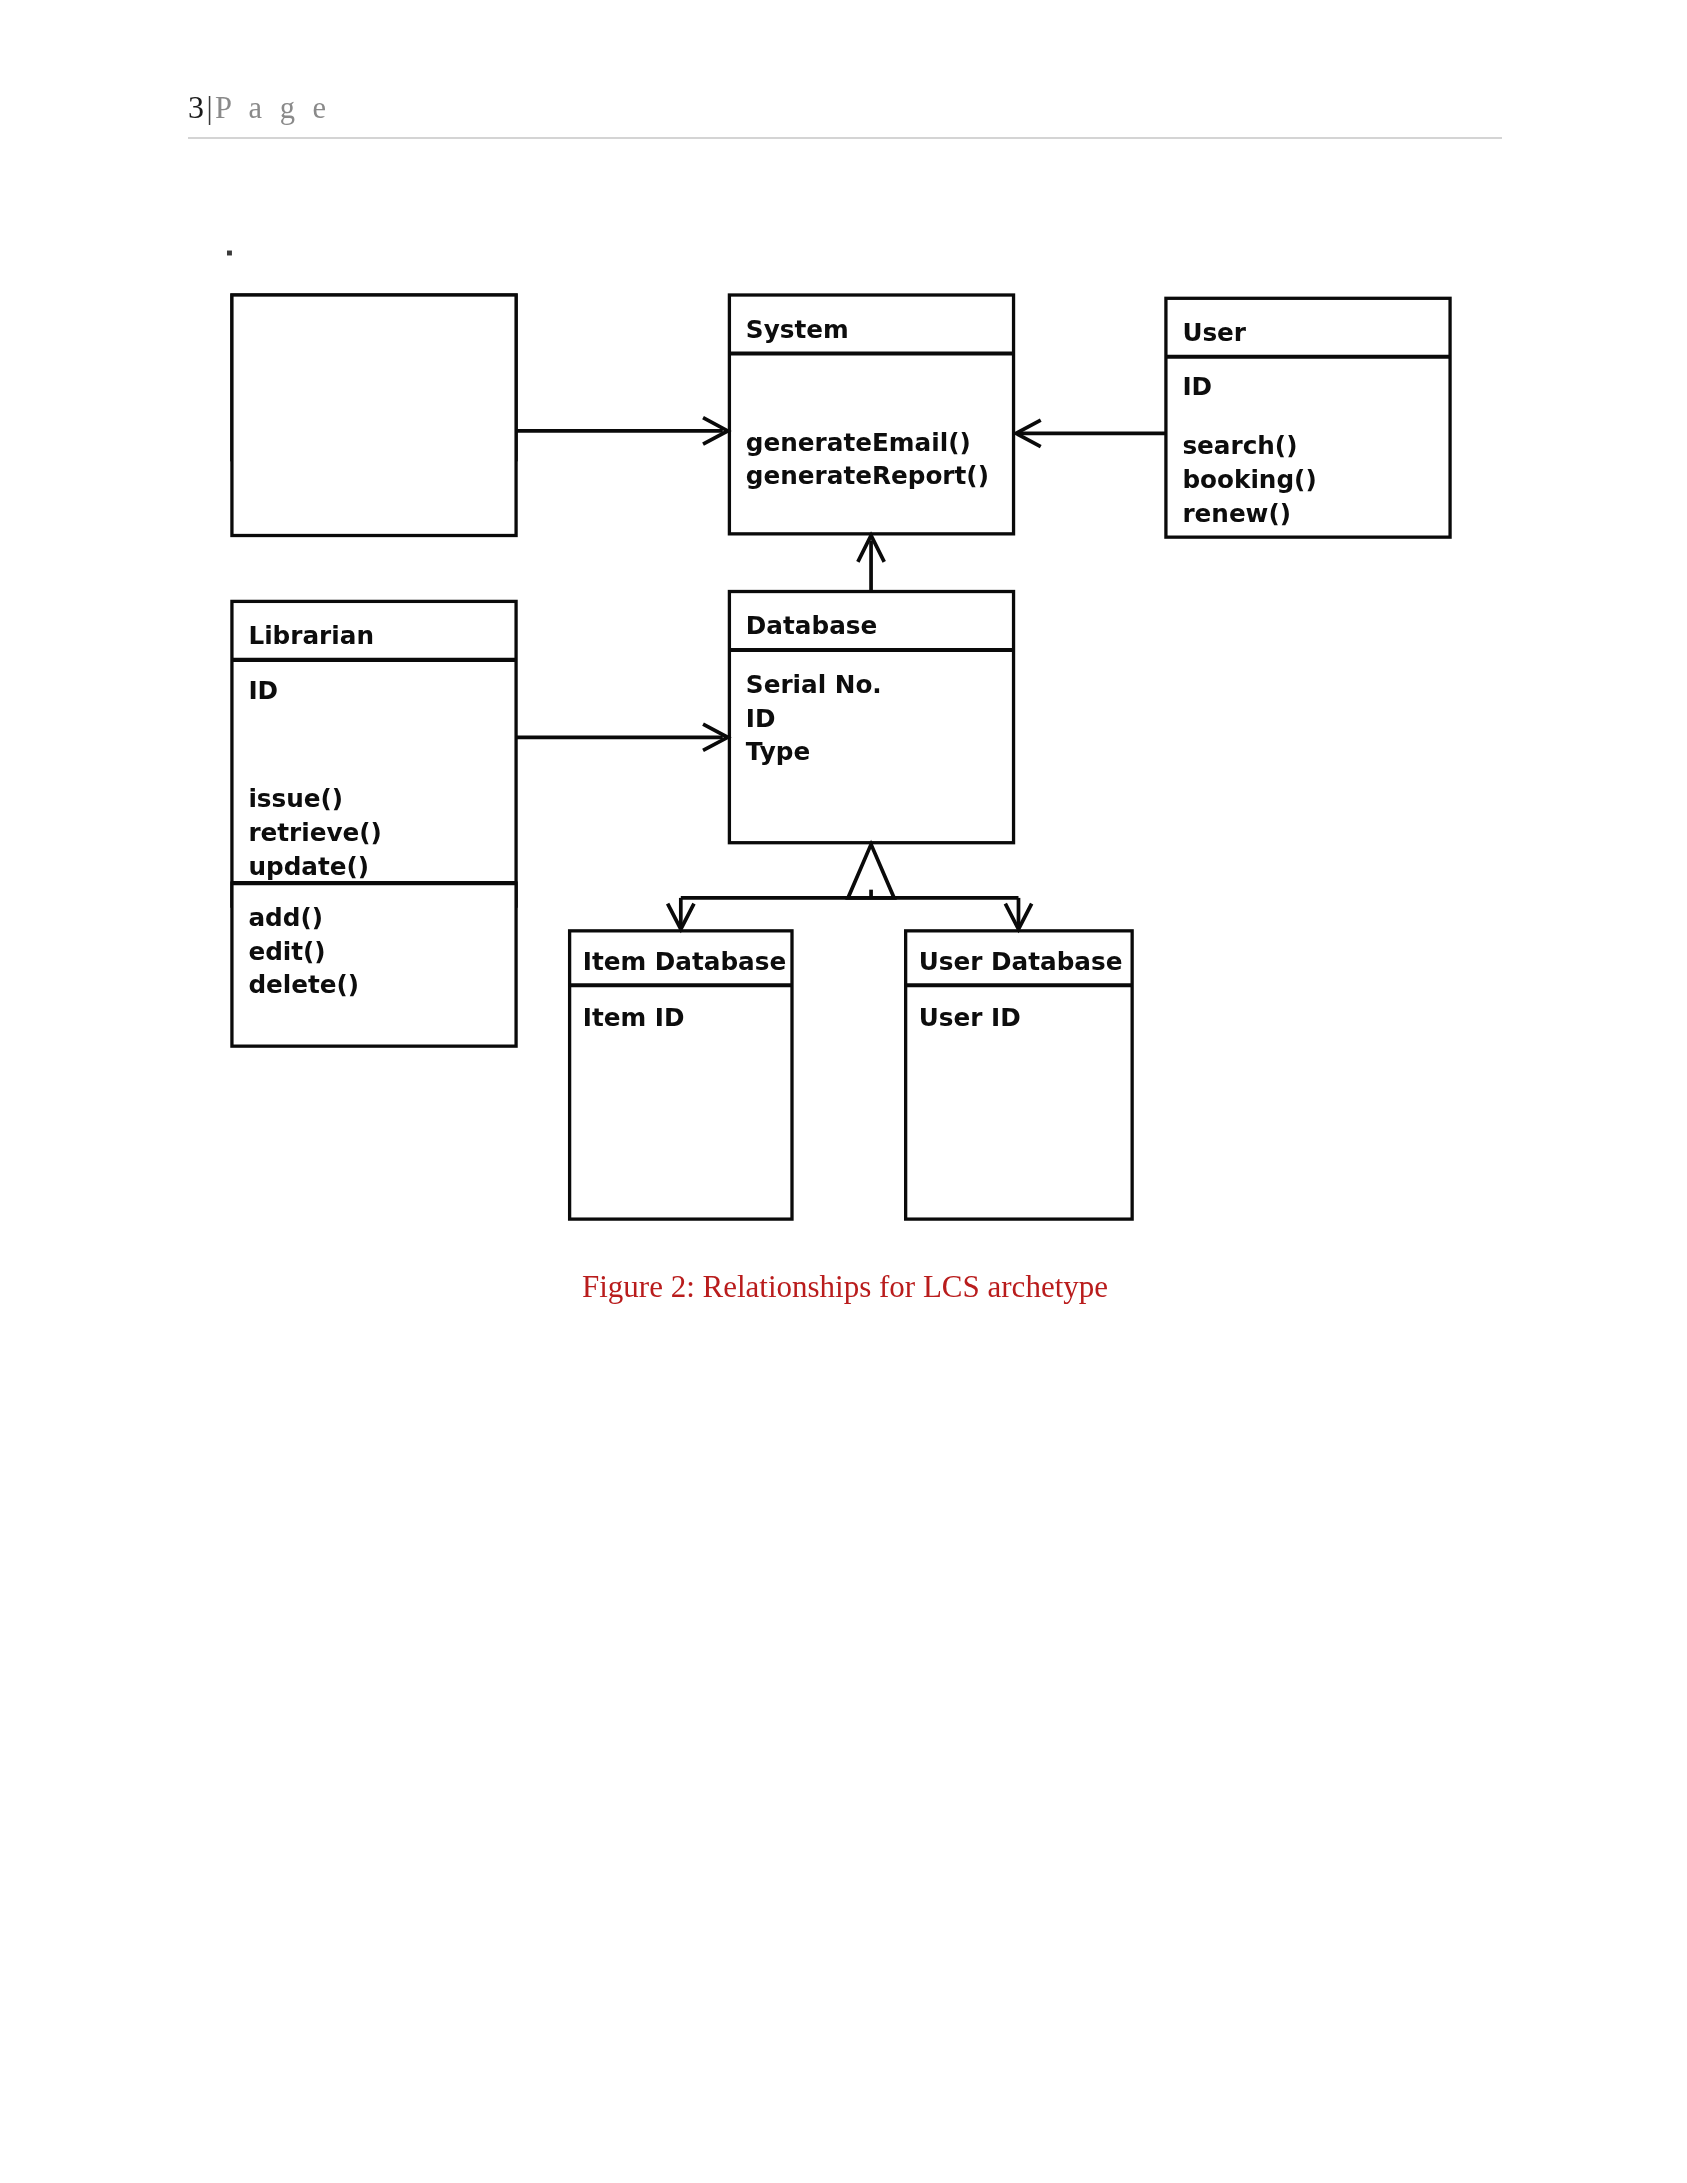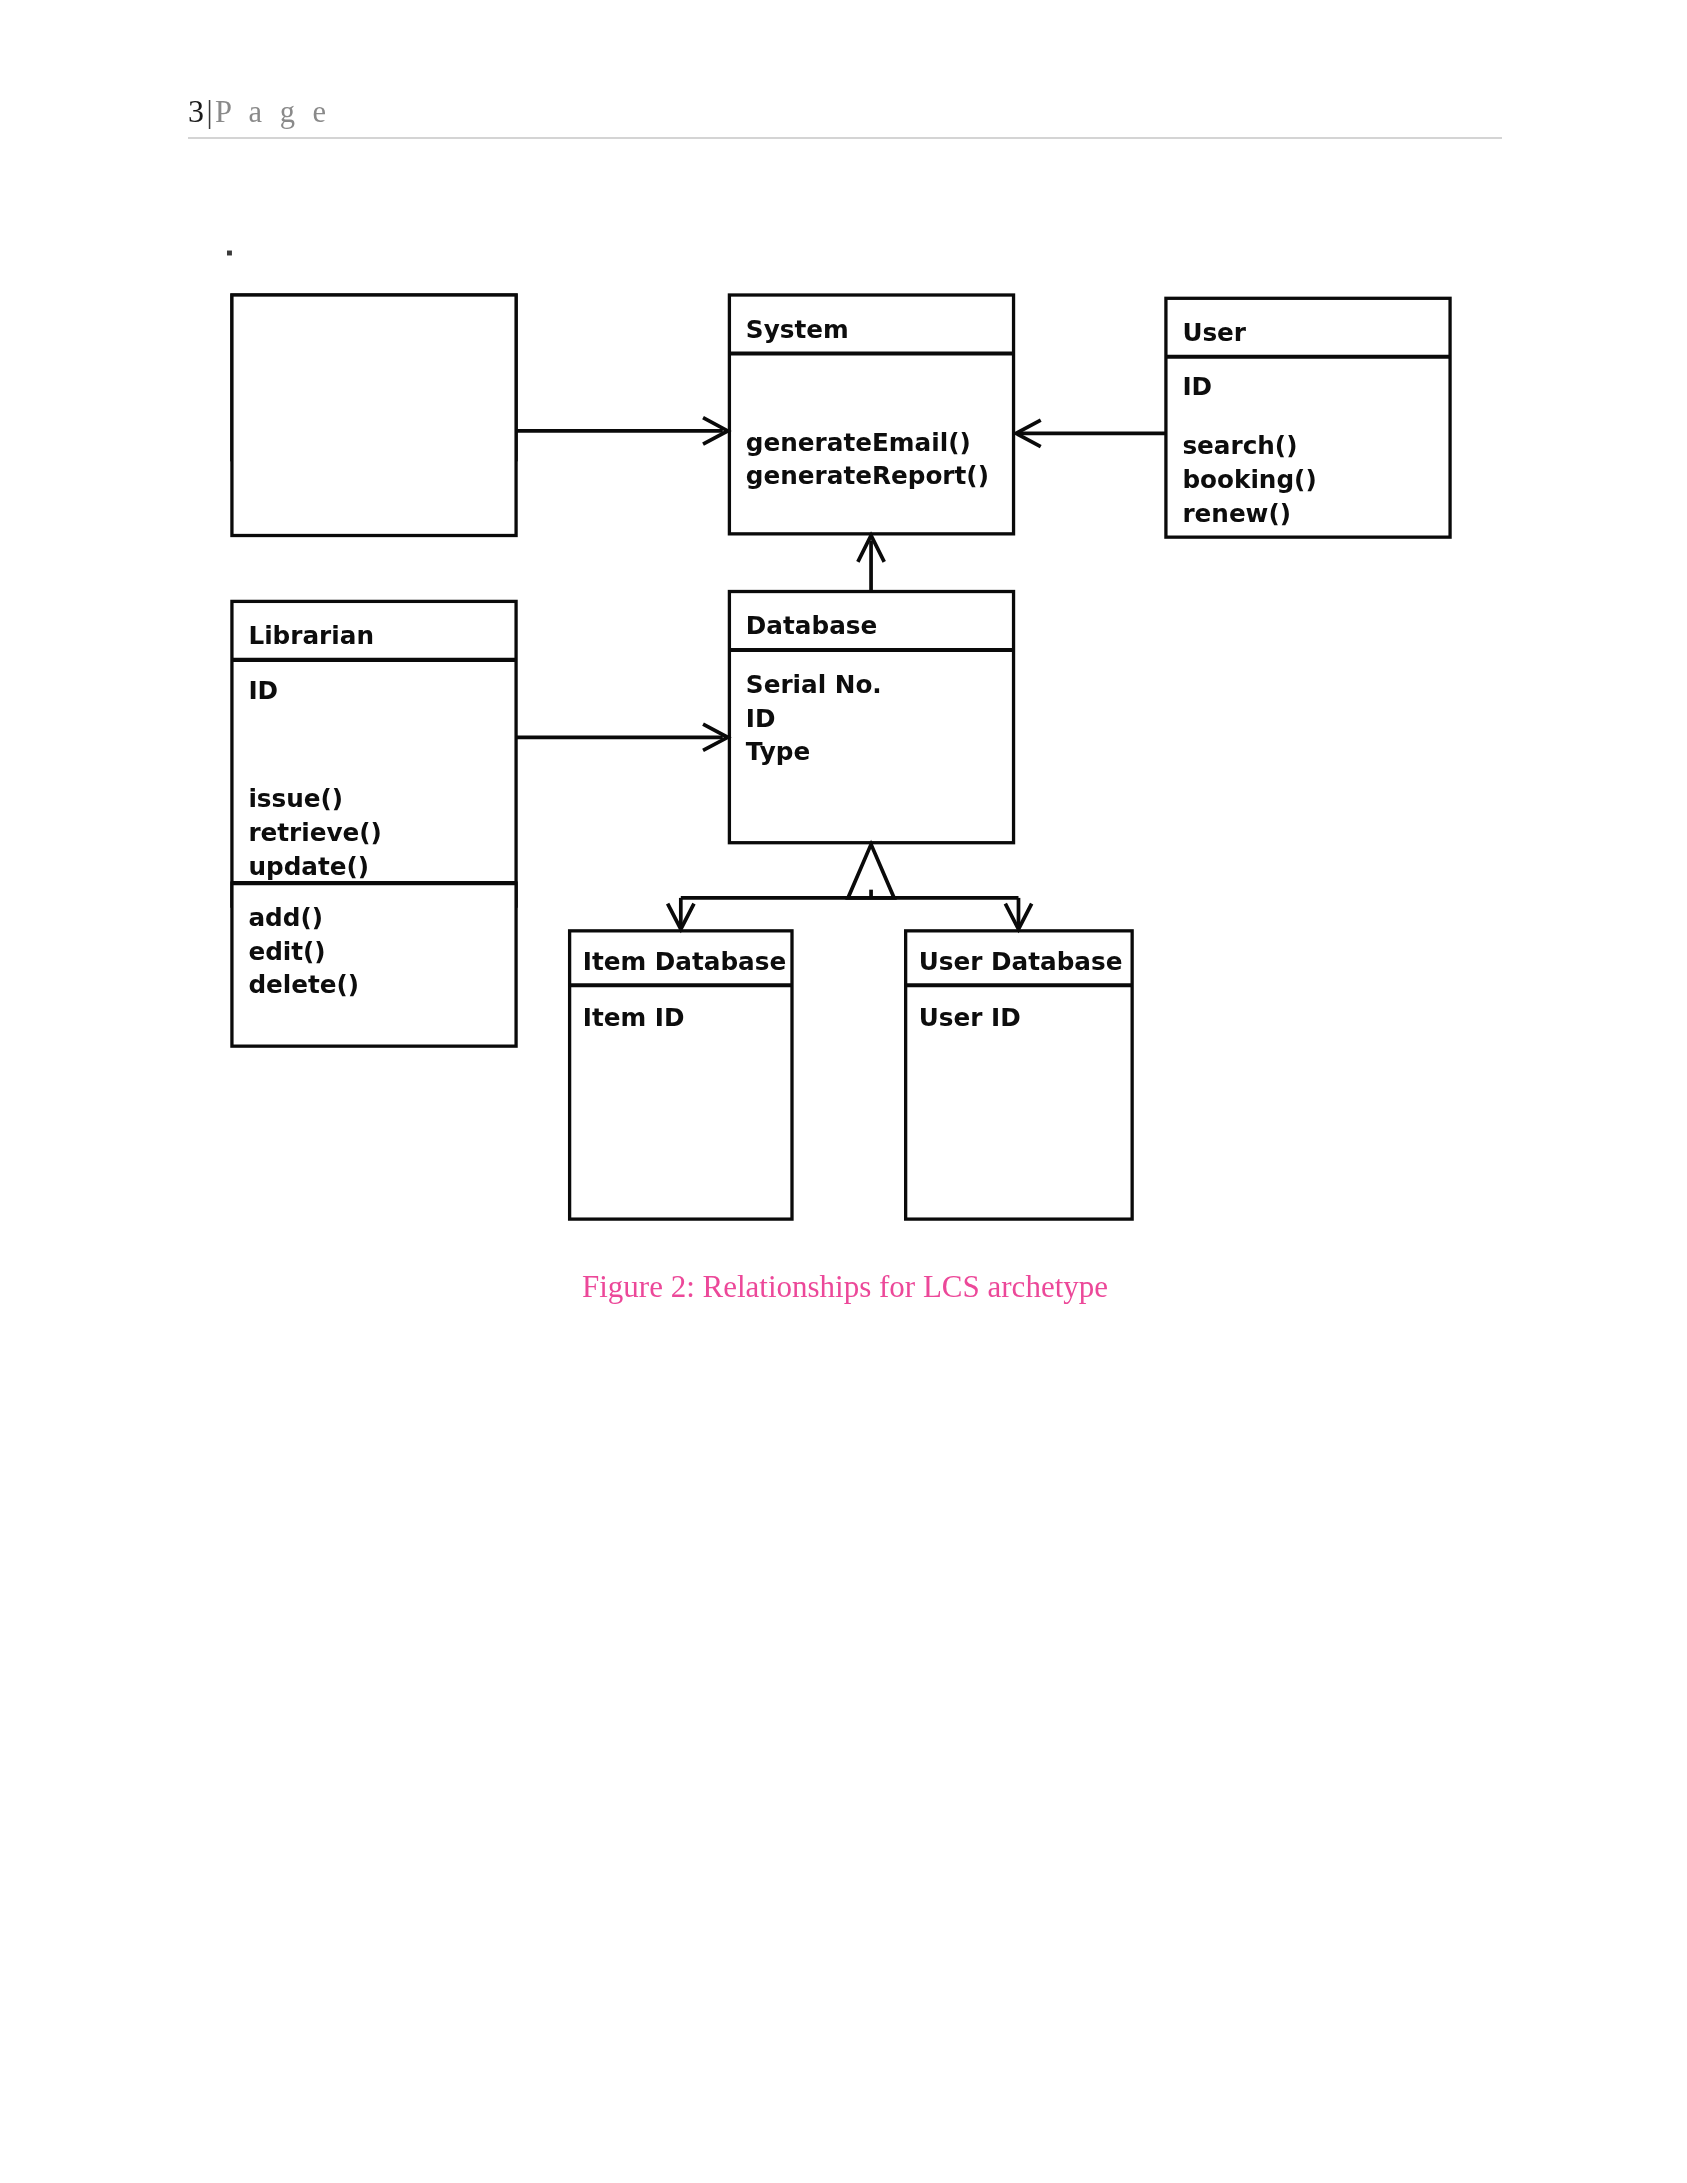--- a/index.html
+++ b/index.html
@@ -23,21 +23,21 @@
   .page-header {
     position: absolute;
     left: 188px;
     top: 89px;
     width: 1312px;
     height: 58px;
   }
   .header-text {
     font-family: "Liberation Serif", serif;
     font-size: 30.5px;
-    line-height: 44px;
+    line-height: 36px;
     white-space: pre;
   }
   .header-num {
     color: #1a1a1a;
     font-size: 32px;
   }
   .header-bar {
     color: #3a3a3a;
     padding: 0 2.5px;
   }
@@ -106,21 +106,21 @@
 
   
   .figure-caption {
     position: absolute;
     left: 188px;
     top: 1269px;
     width: 1314px;
     text-align: center;
     font-family: "Liberation Serif", serif;
     font-size: 31px;
-    color: #ec4899;
+    color: #b91c1c;
   }
 </style>
 </head>
 <body>
 
 <div class="page">
 
   <div class="page-header">
     <div class="header-text"><span class="header-num">3</span><span class="header-bar">|</span><span class="header-label">P a g e</span></div>
   </div>

